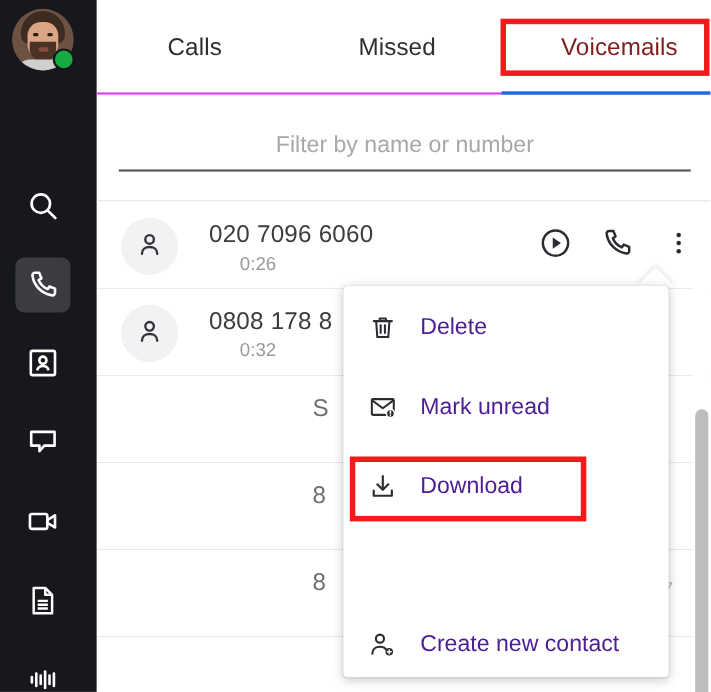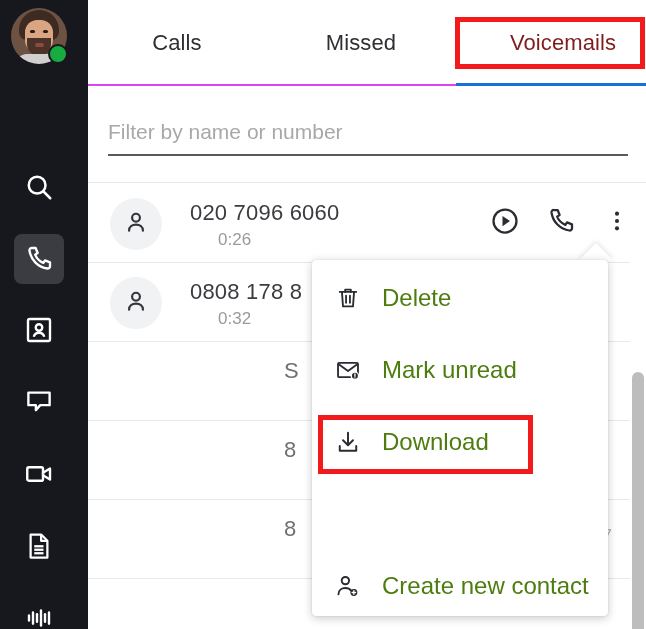--- a/index.html
+++ b/index.html
@@ -89,21 +89,21 @@
     width: 190px; height: 3px; background: #1a6fe0;
   }
 
   .filter-area { position: absolute; left: 0; top: 86px; width: 558px; height: 97px;
                  border-bottom: 1px solid #e6e6e6; }
   .filter-input {
     position: absolute; left: 20px; top: 24px;
     width: 520px; height: 44px;
     border: none; outline: none; background: transparent;
     font-family: "Liberation Sans", sans-serif;
-    font-size: 21px; color: #3a3a3a;
+    font-size: 21px; color: #3a3a3a; text-align: center;
   }
   .filter-input::placeholder { color: #a8a8a8; }
   .filter-underline {
     position: absolute; left: 20px; top: 68px;
     width: 520px; height: 2px; background: #5a5a5a;
   }
 
   
   .list { position: absolute; left: 0; top: 184px; width: 558px; height: 445px; overflow: hidden; }
   .row {
@@ -165,21 +165,21 @@
   .menu-item {
     position: absolute; left: 0; width: 296px; height: 72px;
     display: flex; align-items: center;
   }
   .menu-icon {
     position: absolute; left: 20px; width: 32px; height: 32px;
     display: flex; align-items: center; justify-content: center;
   }
   .menu-label {
     position: absolute; left: 70px;
-    font-size: 24px; color: #4d7c0f; white-space: nowrap;
+    font-size: 21px; color: #4c1d95; white-space: nowrap;
   }
 
   
   .redbox { position: absolute; border: 5px solid #f21a1a; pointer-events: none; }
   .redbox.tab-hl { left: 455px; top: 17px; width: 190px; height: 52px; }
   .redbox.dl-hl  { left: 318px; top: 415px; width: 215px; height: 59px; }
 </style>
 </head>
 <body>
 

